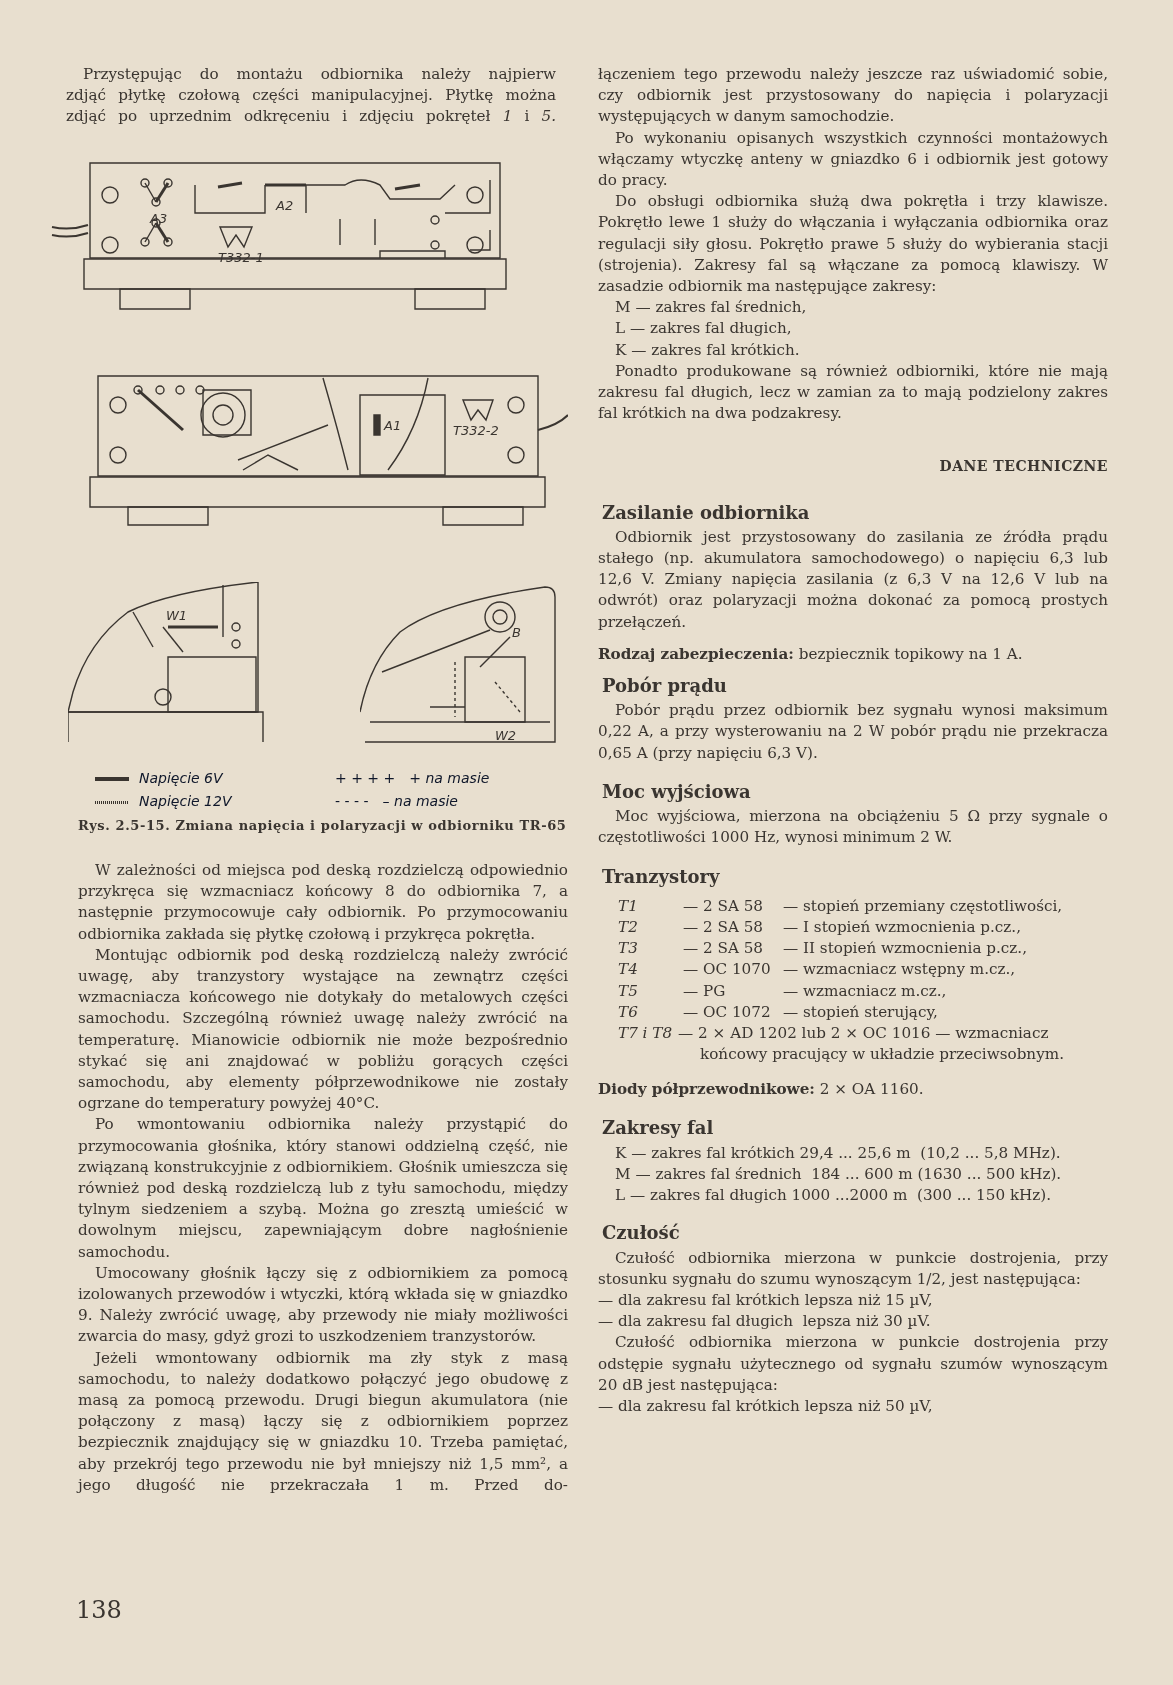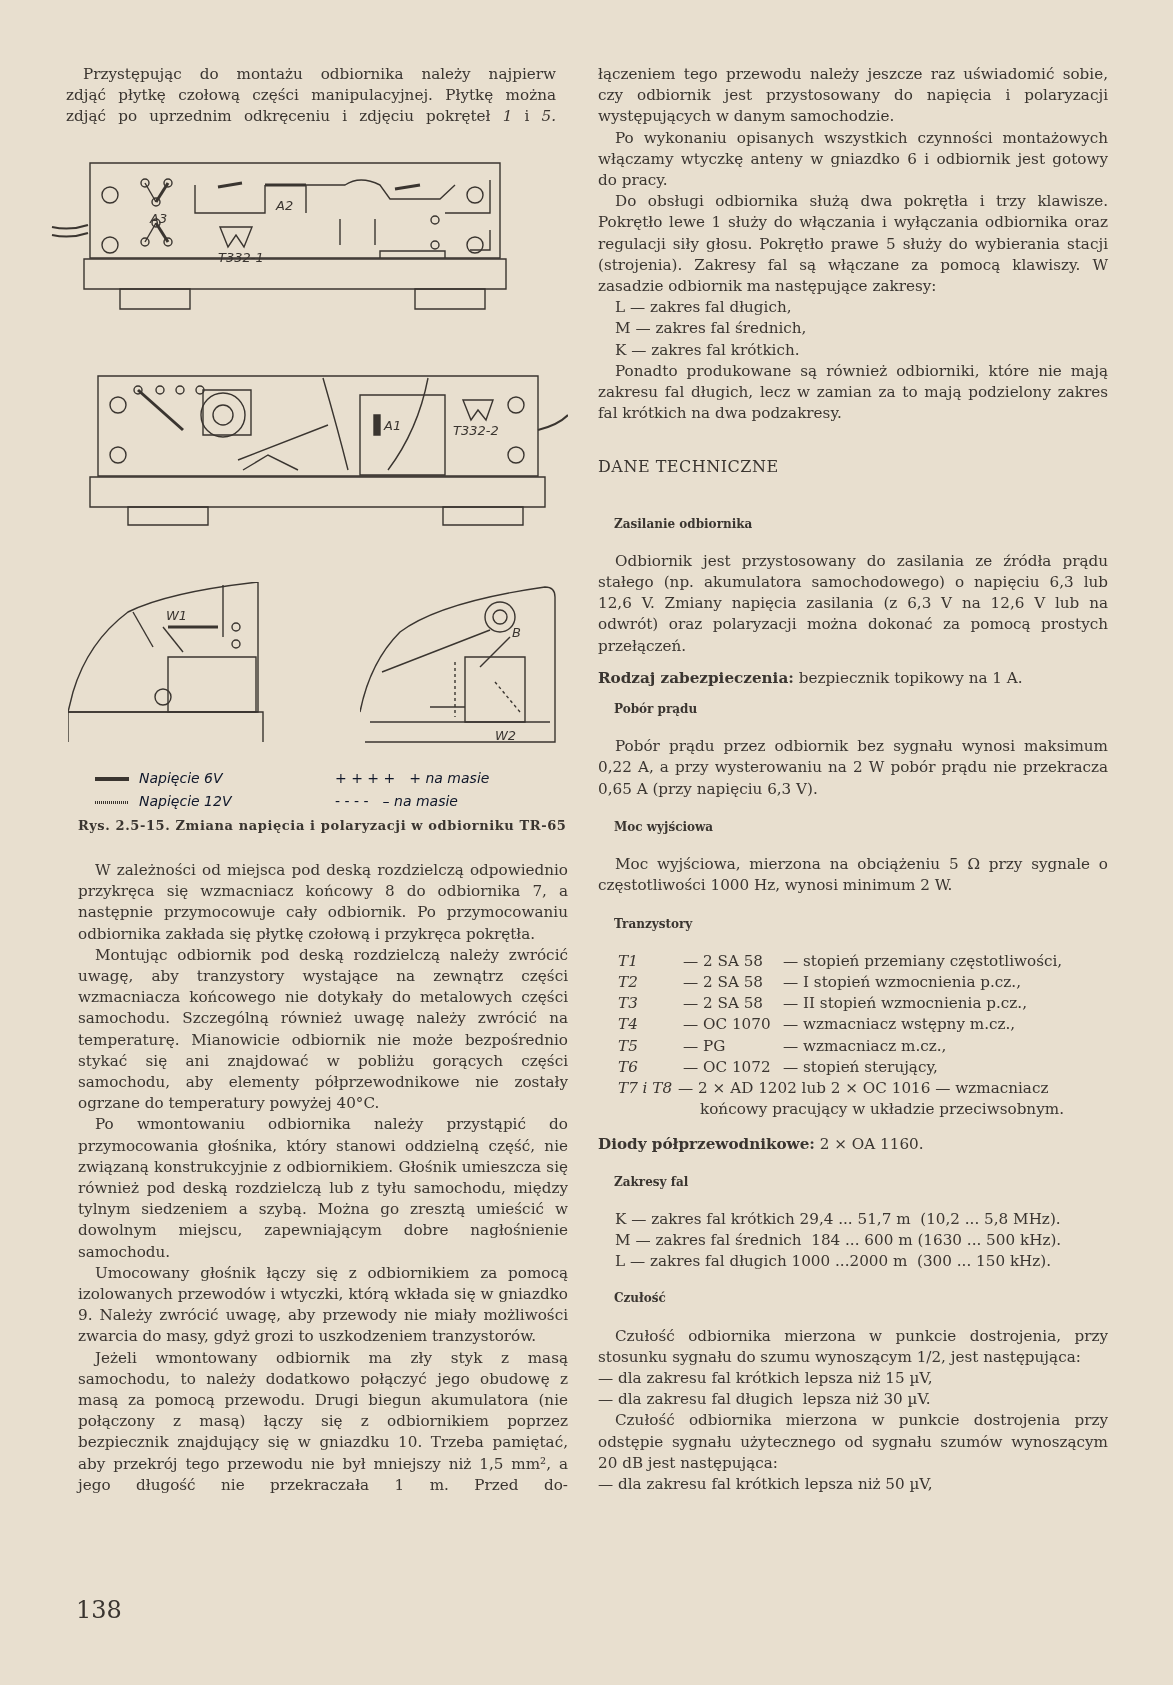--- a/index.html
+++ b/index.html
@@ -9,22 +9,22 @@
     font-family: "DejaVu Serif", "Liberation Serif", serif;
     color: #3a3530;
   }
   .col { position: absolute; font-size: 15.2px; line-height: 21.2px; }
   #left { left: 66px; top: 64px; width: 490px; }
   #right { left: 598px; top: 64px; width: 510px; }
   p { margin: 0; text-align: justify; text-align-last: auto; }
   p.ind { text-indent: 17px; }
   .jl { text-align-last: justify; }
   i.n { font-style: italic; }
-  .heading { font-weight: bold; font-size: 12px; margin: 16px; }
-  .section-title { text-align: left; letter-spacing: 0.5px; font-size: 16px; }
+  .heading { font-weight: bold; font-size: 18px; margin: 4px; }
+  .section-title { text-align: right; letter-spacing: 0.5px; font-size: 14px; font-weight: bold; }
   .list-line { padding-left: 17px; }
   .tr-row { display: flex; padding-left: 20px; white-space: nowrap; }
   .tr-code { width: 65px; font-style: italic; }
   .tr-type { width: 100px; }
   .tr-desc { }
   .caption { font-weight: bold; font-size: 13px; letter-spacing: 0.6px; white-space: nowrap; font-family: "DejaVu Serif", serif; }
   .legend { position: absolute; font-family: "DejaVu Sans", "Liberation Sans", sans-serif; font-style: italic; font-size: 14px; color: #0f172a; }
   .page-num { position: absolute; left: 76px; top: 1596px; font-size: 24px; }
   svg.fig { position: absolute; }
   svg.fig * { vector-effect: non-scaling-stroke; }
@@ -148,22 +148,22 @@
   <p class="ind">Montując odbiornik pod deską rozdzielczą należy zwrócić uwagę, aby tranzystory wystające na zewnątrz części wzmacniacza końcowego nie dotykały do metalowych części samochodu. Szczególną również uwagę należy zwrócić na temperaturę. Mianowicie odbiornik nie może bezpośrednio stykać się ani znajdować w pobliżu gorących części samochodu, aby elementy półprzewodnikowe nie zostały ogrzane do temperatury powyżej 40°C.</p>
   <p class="ind">Po wmontowaniu odbiornika należy przystąpić do przymocowania głośnika, który stanowi oddzielną część, nie związaną konstrukcyjnie z odbiornikiem. Głośnik umieszcza się również pod deską rozdzielczą lub z tyłu samochodu, między tylnym siedzeniem a szybą. Można go zresztą umieścić w dowolnym miejscu, zapewniającym dobre nagłośnienie samochodu.</p>
   <p class="ind">Umocowany głośnik łączy się z odbiornikiem za pomocą izolowanych przewodów i wtyczki, którą wkłada się w gniazdko 9. Należy zwrócić uwagę, aby przewody nie miały możliwości zwarcia do masy, gdyż grozi to uszkodzeniem tranzystorów.</p>
   <p class="ind jl">Jeżeli wmontowany odbiornik ma zły styk z masą samochodu, to należy dodatkowo połączyć jego obudowę z masą za pomocą przewodu. Drugi biegun akumulatora (nie połączony z masą) łączy się z odbiornikiem poprzez bezpiecznik znajdujący się w gniazdku 10. Trzeba pamiętać, aby przekrój tego przewodu nie był mniejszy niż 1,5 mm², a jego długość nie przekraczała 1 m. Przed do-</p>
 </div>
 
 <div class="col" id="right">
   <p>łączeniem tego przewodu należy jeszcze raz uświadomić sobie, czy odbiornik jest przystosowany do napięcia i polaryzacji występujących w danym samochodzie.</p>
   <p class="ind">Po wykonaniu opisanych wszystkich czynności montażowych włączamy wtyczkę anteny w gniazdko 6 i odbiornik jest gotowy do pracy.</p>
   <p class="ind">Do obsługi odbiornika służą dwa pokrętła i trzy klawisze. Pokrętło lewe 1 służy do włączania i wyłączania odbiornika oraz regulacji siły głosu. Pokrętło prawe 5 służy do wybierania stacji (strojenia). Zakresy fal są włączane za pomocą klawiszy. W zasadzie odbiornik ma następujące zakresy:</p>
+  <div class="list-line">M — zakres fal średnich,</div>
   <div class="list-line">L — zakres fal długich,</div>
-  <div class="list-line">M — zakres fal średnich,</div>
   <div class="list-line">K — zakres fal krótkich.</div>
   <p class="ind">Ponadto produkowane są również odbiorniki, które nie mają zakresu fal długich, lecz w zamian za to mają podzielony zakres fal krótkich na dwa podzakresy.</p>
 
   <div style="height:32px"></div>
   <div class="section-title">DANE TECHNICZNE</div>
   <div style="height:20px"></div>
 
   <div class="heading">Zasilanie odbiornika</div>
   <p class="ind" style="margin-top:3px">Odbiornik jest przystosowany do zasilania ze źródła prądu stałego (np. akumulatora samochodowego) o napięciu 6,3 lub 12,6 V. Zmiany napięcia zasilania (z 6,3 V na 12,6 V lub na odwrót) oraz polaryzacji można dokonać za pomocą prostych przełączeń.</p>
 
@@ -211,21 +211,21 @@
         <i style="margin-right:6px">T7 i T8</i>
         <span>— 2 × AD 1202 lub 2 × OC 1016 — wzmacniacz</span>
       </div>
     <div style="padding-left:102px;white-space:nowrap">końcowy pracujący w układzie przeciwsobnym.</div>
   </div>
 
   <p style="margin-top:14px"><b>Diody półprzewodnikowe:</b> <span>2 × OA 1160.</span></p>
 
   <div class="heading" style="margin-top:16px">Zakresy fal</div>
   <div style="margin-top:5px">
-    <div class="list-line" style="white-space:pre">K — zakres fal krótkich 29,4 ... 51,7 m  (10,2 ... 5,8 MHz).</div>
+    <div class="list-line" style="white-space:pre">K — zakres fal krótkich 29,4 ... 25,6 m  (10,2 ... 5,8 MHz).</div>
     <div class="list-line" style="white-space:pre">M — zakres fal średnich  184 ... 600 m (1630 ... 500 kHz).</div>
     <div class="list-line" style="white-space:pre">L — zakres fal długich 1000 ...2000 m  (300 ... 150 kHz).</div>
   </div>
 
   <div class="heading" style="margin-top:16px">Czułość</div>
   <p class="ind" style="margin-top:3px">Czułość odbiornika mierzona w punkcie dostrojenia, przy stosunku sygnału do szumu wynoszącym 1/2, jest następująca:</p>
   <div style="white-space:pre">— dla zakresu fal krótkich lepsza niż 15 µV,</div>
   <div style="white-space:pre">— dla zakresu fal długich  lepsza niż 30 µV.</div>
   <p class="ind">Czułość odbiornika mierzona w punkcie dostrojenia przy odstępie sygnału użytecznego od sygnału szumów wynoszącym 20 dB jest następująca:</p>
   <div style="white-space:pre">— dla zakresu fal krótkich lepsza niż 50 µV,</div>

